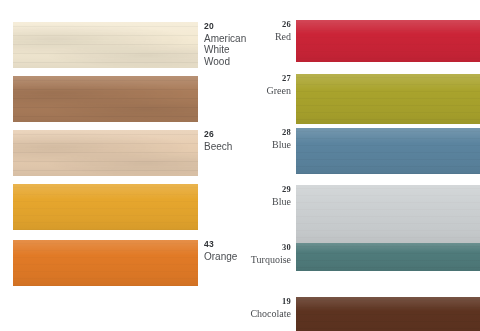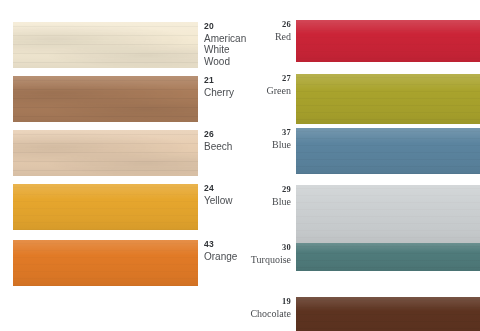--- a/index.html
+++ b/index.html
@@ -111,43 +111,35 @@
           <span class="nm">American
 White
 Wood</span>
         </div>
       </div>
       <div class="row" style="top: 64px; height: 46px;">
         <div class="swatch" style="background: rgb(170, 124, 90);">
           <div class="grain figured"></div>
           <div class="sheen"></div>
         </div>
-        <div class="lbl">
-          <span class="num">21</span>
-          <span class="nm">Cherry</span>
-        </div>
       </div>
       <div class="row" style="top: 118px; height: 46px;">
         <div class="swatch" style="background: rgb(231, 205, 177);">
           <div class="grain figured"></div>
           <div class="sheen"></div>
         </div>
         <div class="lbl">
           <span class="num">26</span>
           <span class="nm">Beech</span>
         </div>
       </div>
       <div class="row" style="top: 172px; height: 46px;">
         <div class="swatch" style="background: rgb(230, 166, 45);">
           <div class="grain soft"></div>
           <div class="sheen"></div>
-        </div>
-        <div class="lbl">
-          <span class="num">24</span>
-          <span class="nm">Yellow</span>
         </div>
       </div>
       <div class="row" style="top: 228px; height: 46px;">
         <div class="swatch" style="background: rgb(225, 122, 38);">
           <div class="grain soft"></div>
           <div class="sheen"></div>
         </div>
         <div class="lbl">
           <span class="num">43</span>
           <span class="nm">Orange</span>
@@ -174,21 +166,21 @@
           <span class="num">27</span>
           <span class="nm">Green</span>
         </div>
       </div>
       <div class="row" style="top: 116px; height: 46px;">
         <div class="swatch" style="background: rgb(91, 132, 159);">
           <div class="grain"></div>
           <div class="sheen"></div>
         </div>
         <div class="lbl">
-          <span class="num">37</span>
+          <span class="num">28</span>
           <span class="nm">Blue</span>
         </div>
       </div>
       <div class="row" style="top: 173px; height: 58px;">
         <div class="swatch" style="background: rgb(204, 208, 210);">
           <div class="grain soft"></div>
           <div class="sheen"></div>
         </div>
         <div class="lbl">
           <span class="num">29</span>

